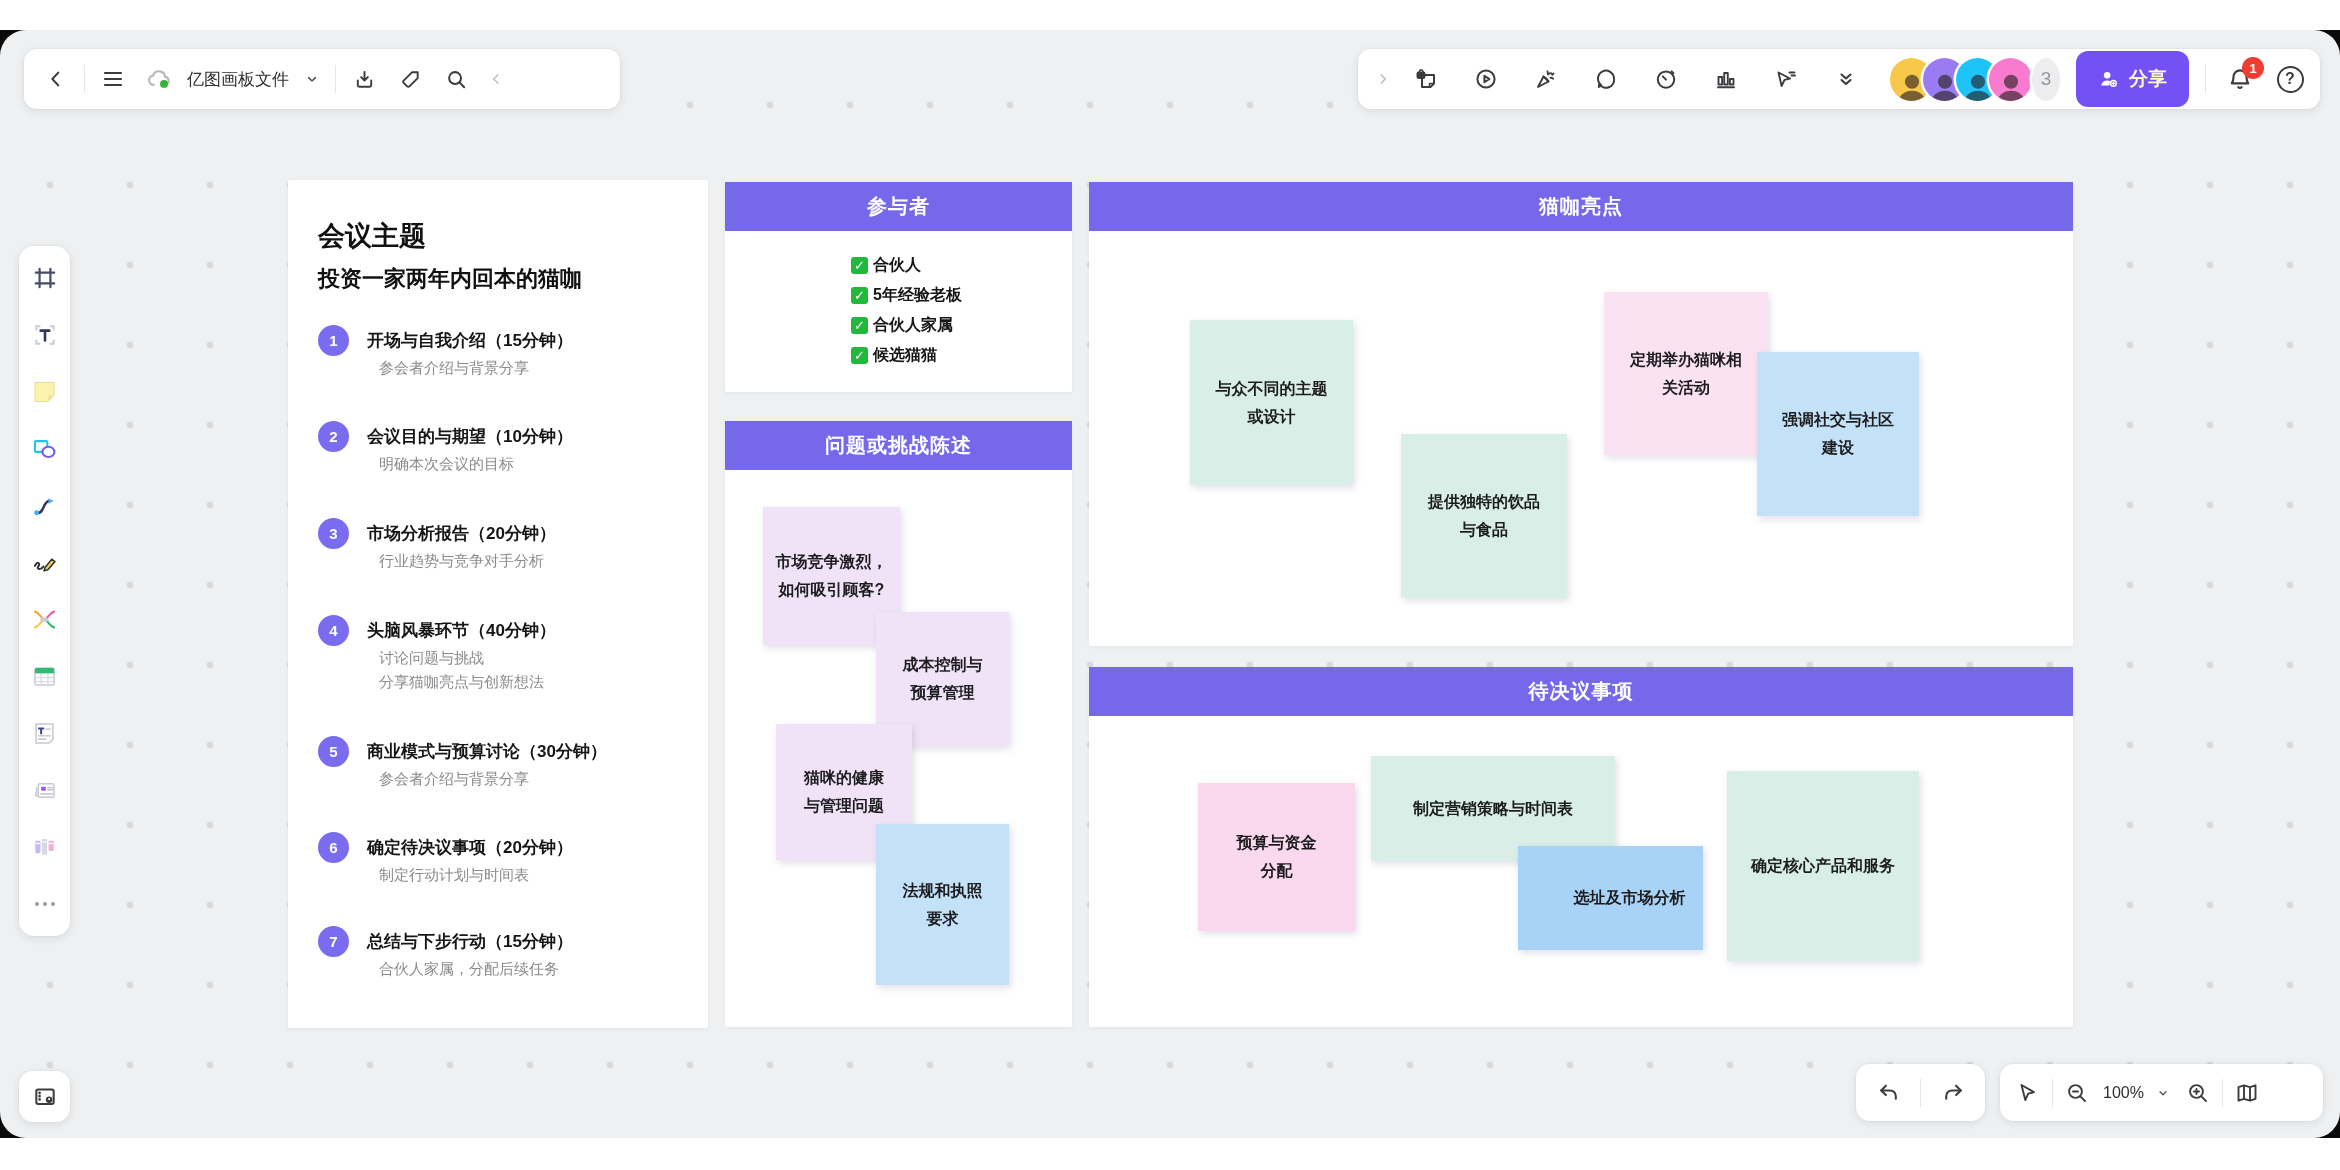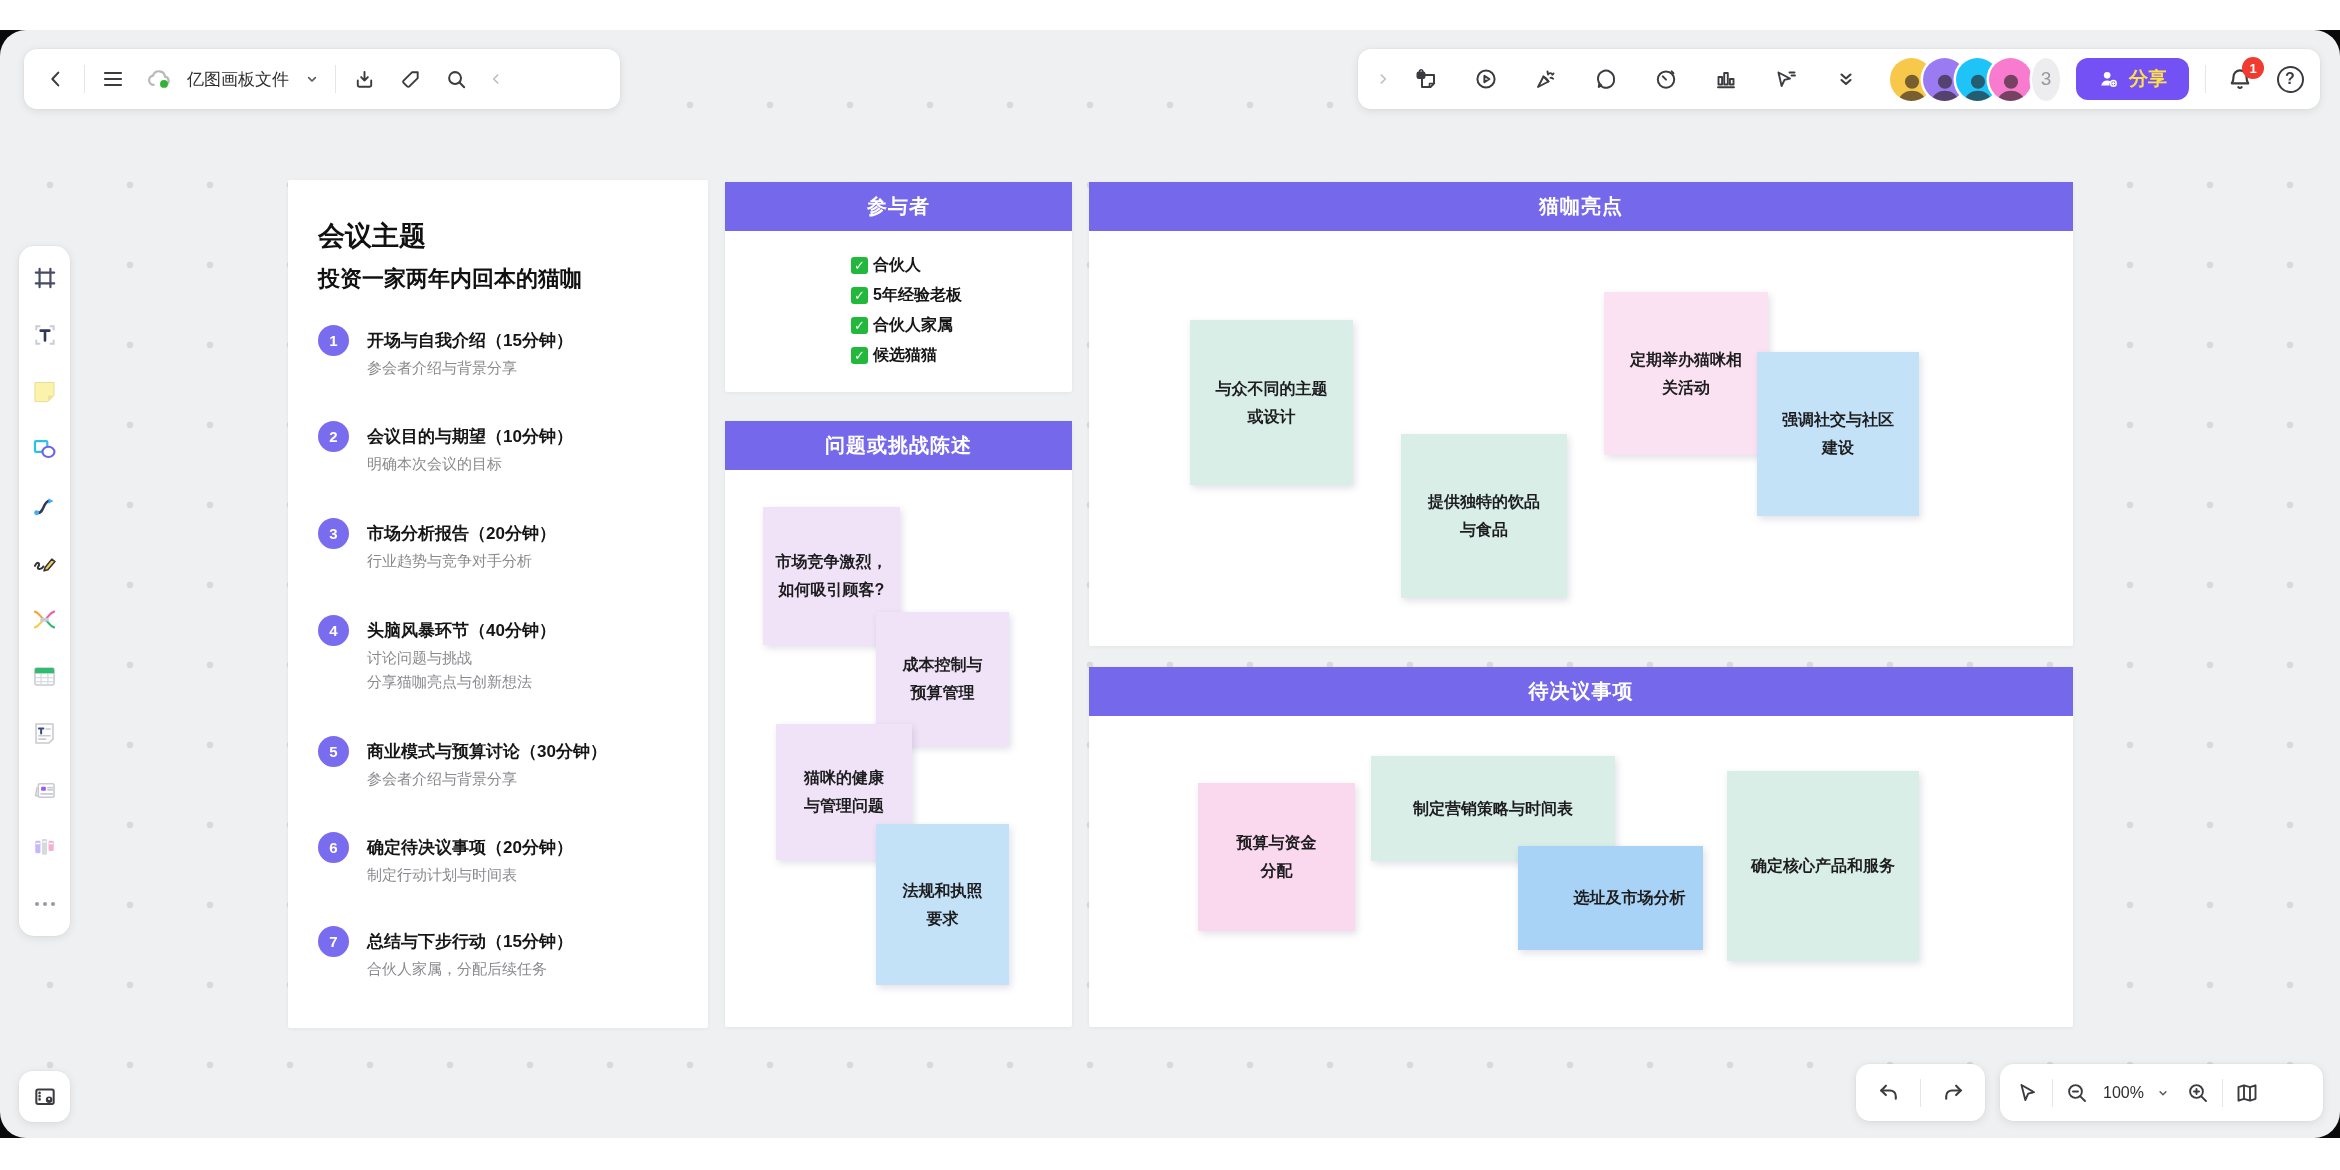--- a/index.html
+++ b/index.html
@@ -26,22 +26,22 @@
   .vdiv { width:1px; height:28px; background:#E6E6E8; flex:0 0 auto; }
   .doc-title { font-size:17px; color:#2e2e30; font-weight:500; white-space:nowrap; }
   .muted { opacity:.55; }
 
   .avatars { display:flex; align-items:center; margin-left:26px; flex:0 0 auto; }
   .avatar { width:43px; height:43px; border-radius:50%; box-shadow:0 0 0 2.5px #fff;
             display:flex; align-items:flex-end; justify-content:center; overflow:hidden; }
   .avatar + .avatar, .avatar + .count { margin-left:-10px; }
   .count { width:43px; height:43px; border-radius:50%; background:#EDEDEF; box-shadow:0 0 0 2.5px #fff;
            color:#98989c; font-size:19px; display:flex; align-items:center; justify-content:center; }
-  .share-btn { margin-left:16px; height:42px; padding:0 22px; border:none; border-radius:12px;
-               background:#7451F5; color:#fde047; font-size:19px; font-weight:600;
+  .share-btn { margin-left:16px; height:56px; padding:0 22px; border:none; border-radius:12px;
+               background:#7451F5; color:#fef9c3; font-size:19px; font-weight:600;
                display:flex; align-items:center; gap:9px; cursor:pointer; flex:0 0 auto; }
   .bell-wrap { position:relative; }
   .badge { position:absolute; top:-4px; right:-6px; min-width:22px; height:22px; border-radius:11px;
            background:#F03B30; color:#fff; font-size:13px; font-weight:700;
            display:flex; align-items:center; justify-content:center; }
 
   
   .tools { left:19px; top:216px; width:51px; height:690px; border-radius:15px; flex-direction:column;
            justify-content:space-between; padding:10px 0; }
   .tool-btn { width:44px; height:44px; border:none; background:transparent; border-radius:9px;
@@ -60,21 +60,21 @@
   .panel { position:absolute; background:#fff; border-radius:2px; box-shadow:0 1px 4px rgba(0,0,0,.05); }
   .panel-header { height:49px; background:#7568EB; color:#fff; font-size:20px; font-weight:700;
                   display:flex; align-items:center; justify-content:center; letter-spacing:1px; }
   .agenda { left:288px; top:150px; width:420px; height:848px; padding:38px 28px 0 30px; }
   .agenda h1 { font-size:27px; font-weight:800; color:#111; }
   .agenda h2 { font-size:22px; font-weight:700; color:#111; margin-top:10px; white-space:nowrap; }
   .agenda-item { position:absolute; left:30px; display:flex; gap:18px; }
   .num-circle { width:31px; height:31px; border-radius:50%; background:#7A6CEE; color:#fff;
                 font-size:15px; font-weight:700; display:flex; align-items:center; justify-content:center; flex:0 0 auto; }
   .agenda-item .t { font-size:17px; font-weight:700; color:#161616; line-height:31px; white-space:nowrap; }
-  .agenda-item .d { font-size:15px; color:#8A8A8E; line-height:24px; white-space:nowrap; }
+  .agenda-item .d { font-size:15px; color:#8A8A8E; line-height:24px; white-space:nowrap;margin-left:12px; }
 
   .participants { left:725px; top:152px; width:347px; height:210px; }
   .check-list { padding:24px 0 0 126px; display:flex; flex-direction:column; gap:9px; }
   .check-item { display:flex; align-items:center; gap:5px; font-size:16px; font-weight:600; color:#151515; white-space:nowrap; }
   .check-ico { width:17px; height:17px; border-radius:3px; background:#22B83C; color:#fff; font-size:13px;
                font-weight:700; display:flex; align-items:center; justify-content:center; flex:0 0 auto; }
 
   .problems   { left:725px;  top:391px; width:347px; height:606px; }
   .highlights { left:1089px; top:152px; width:984px; height:464px; }
   .decisions  { left:1089px; top:637px; width:984px; height:360px; }

